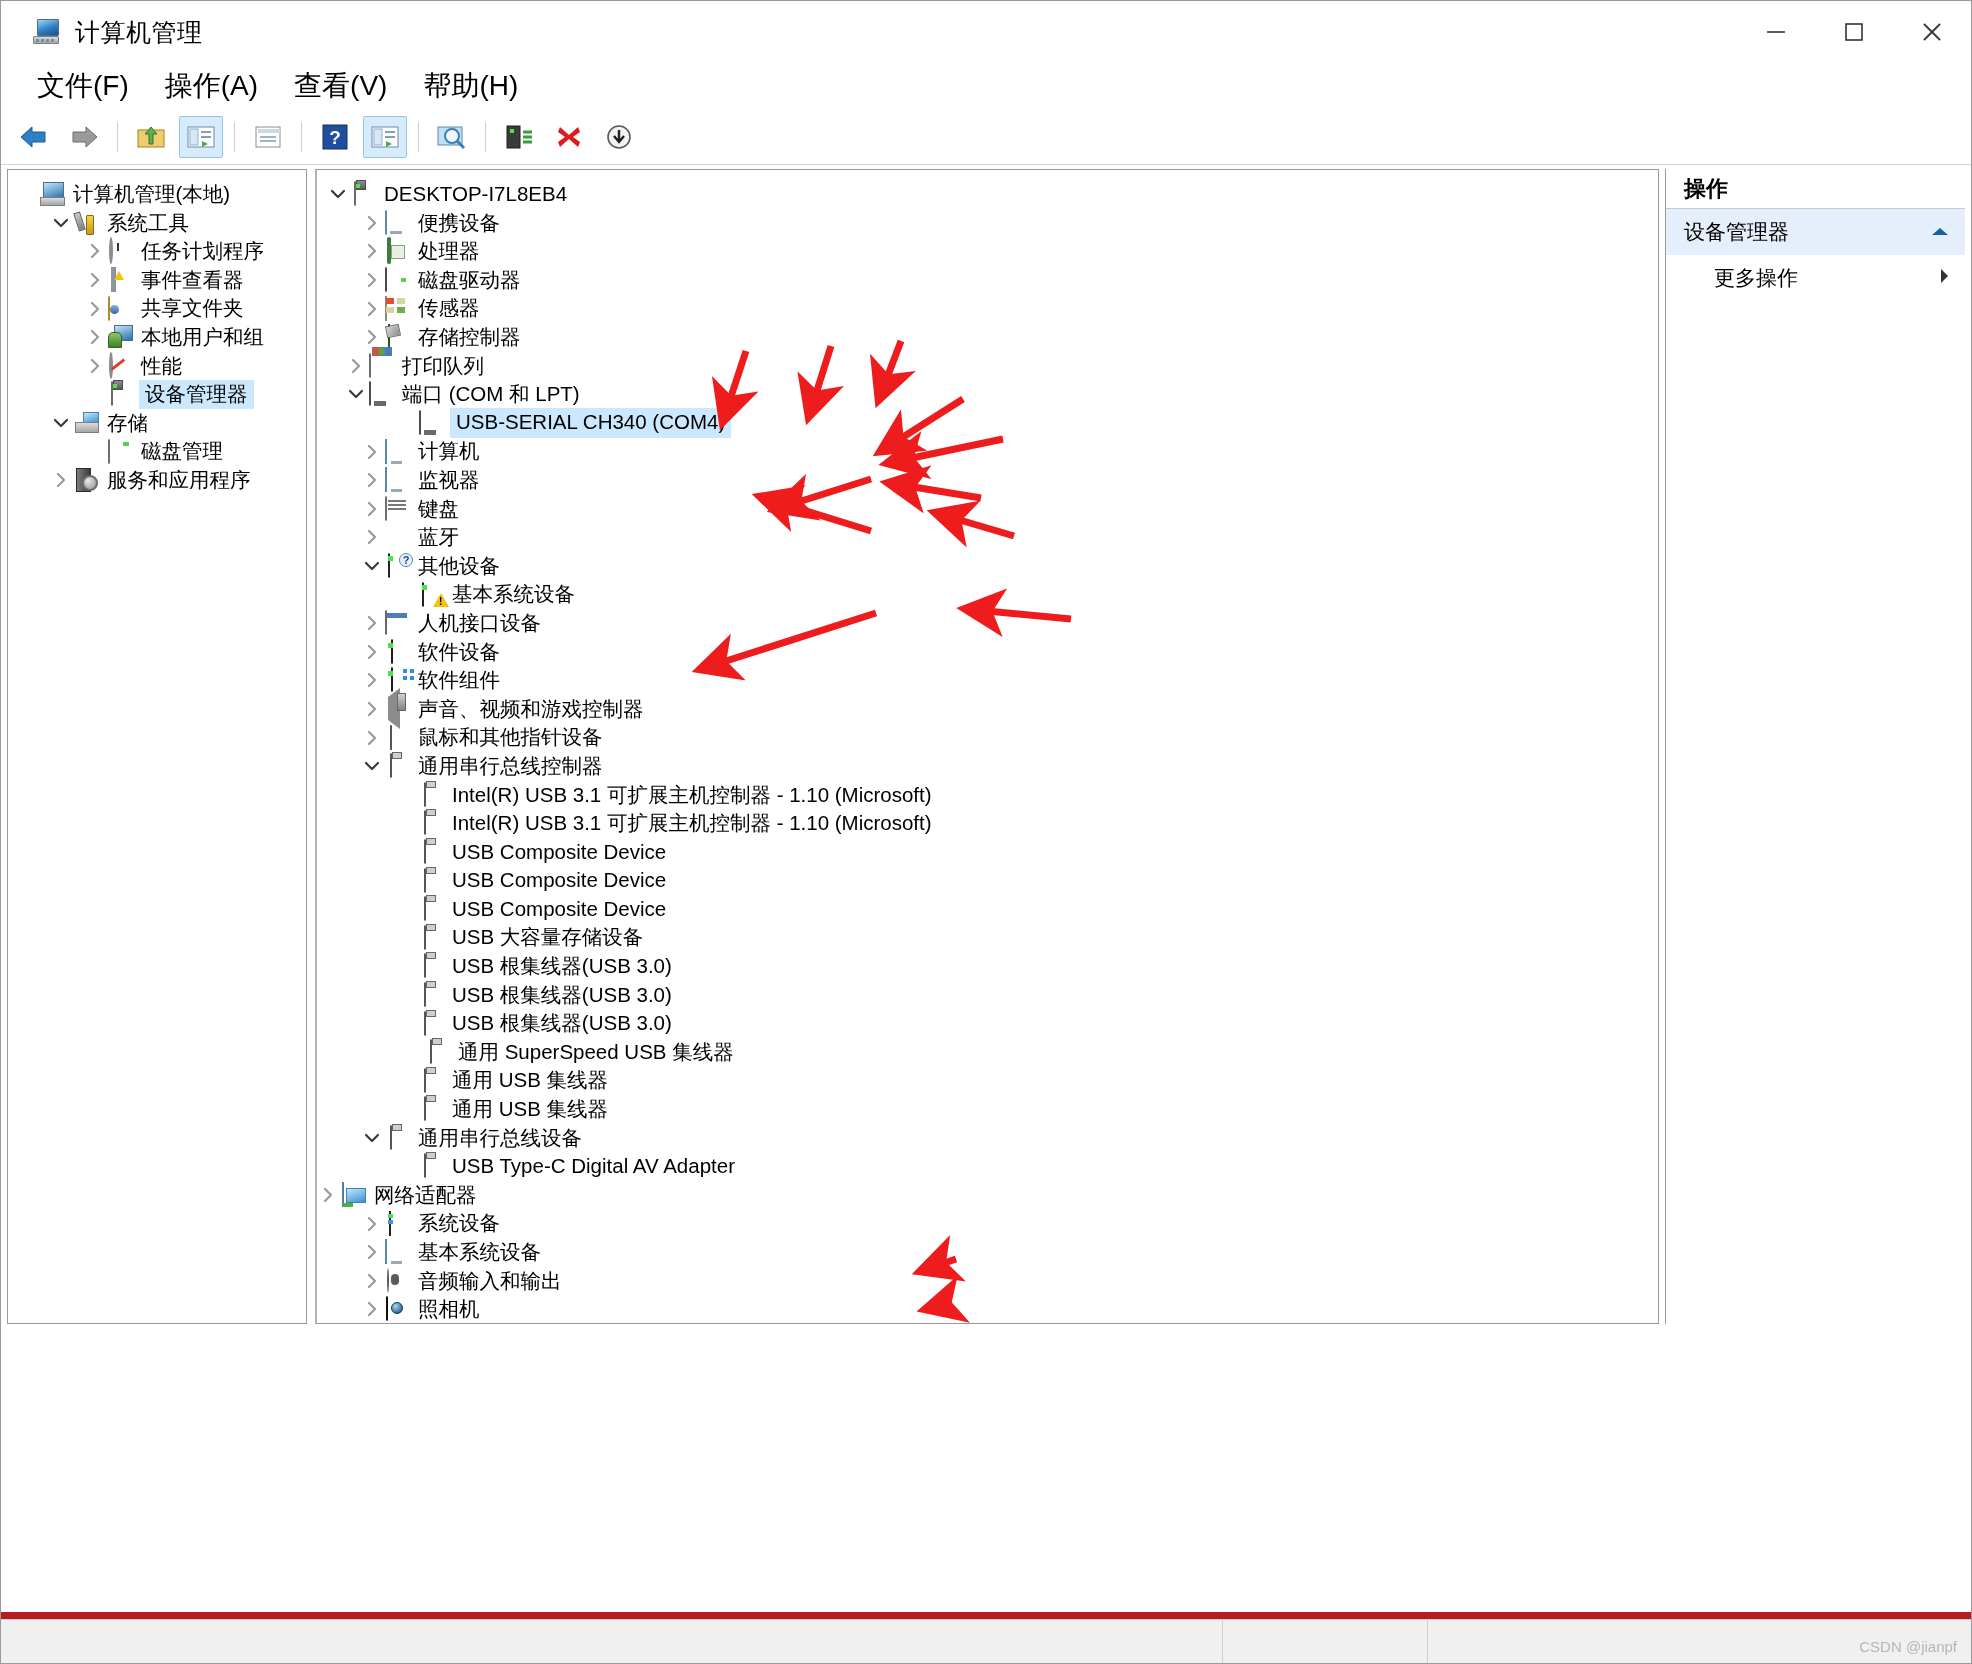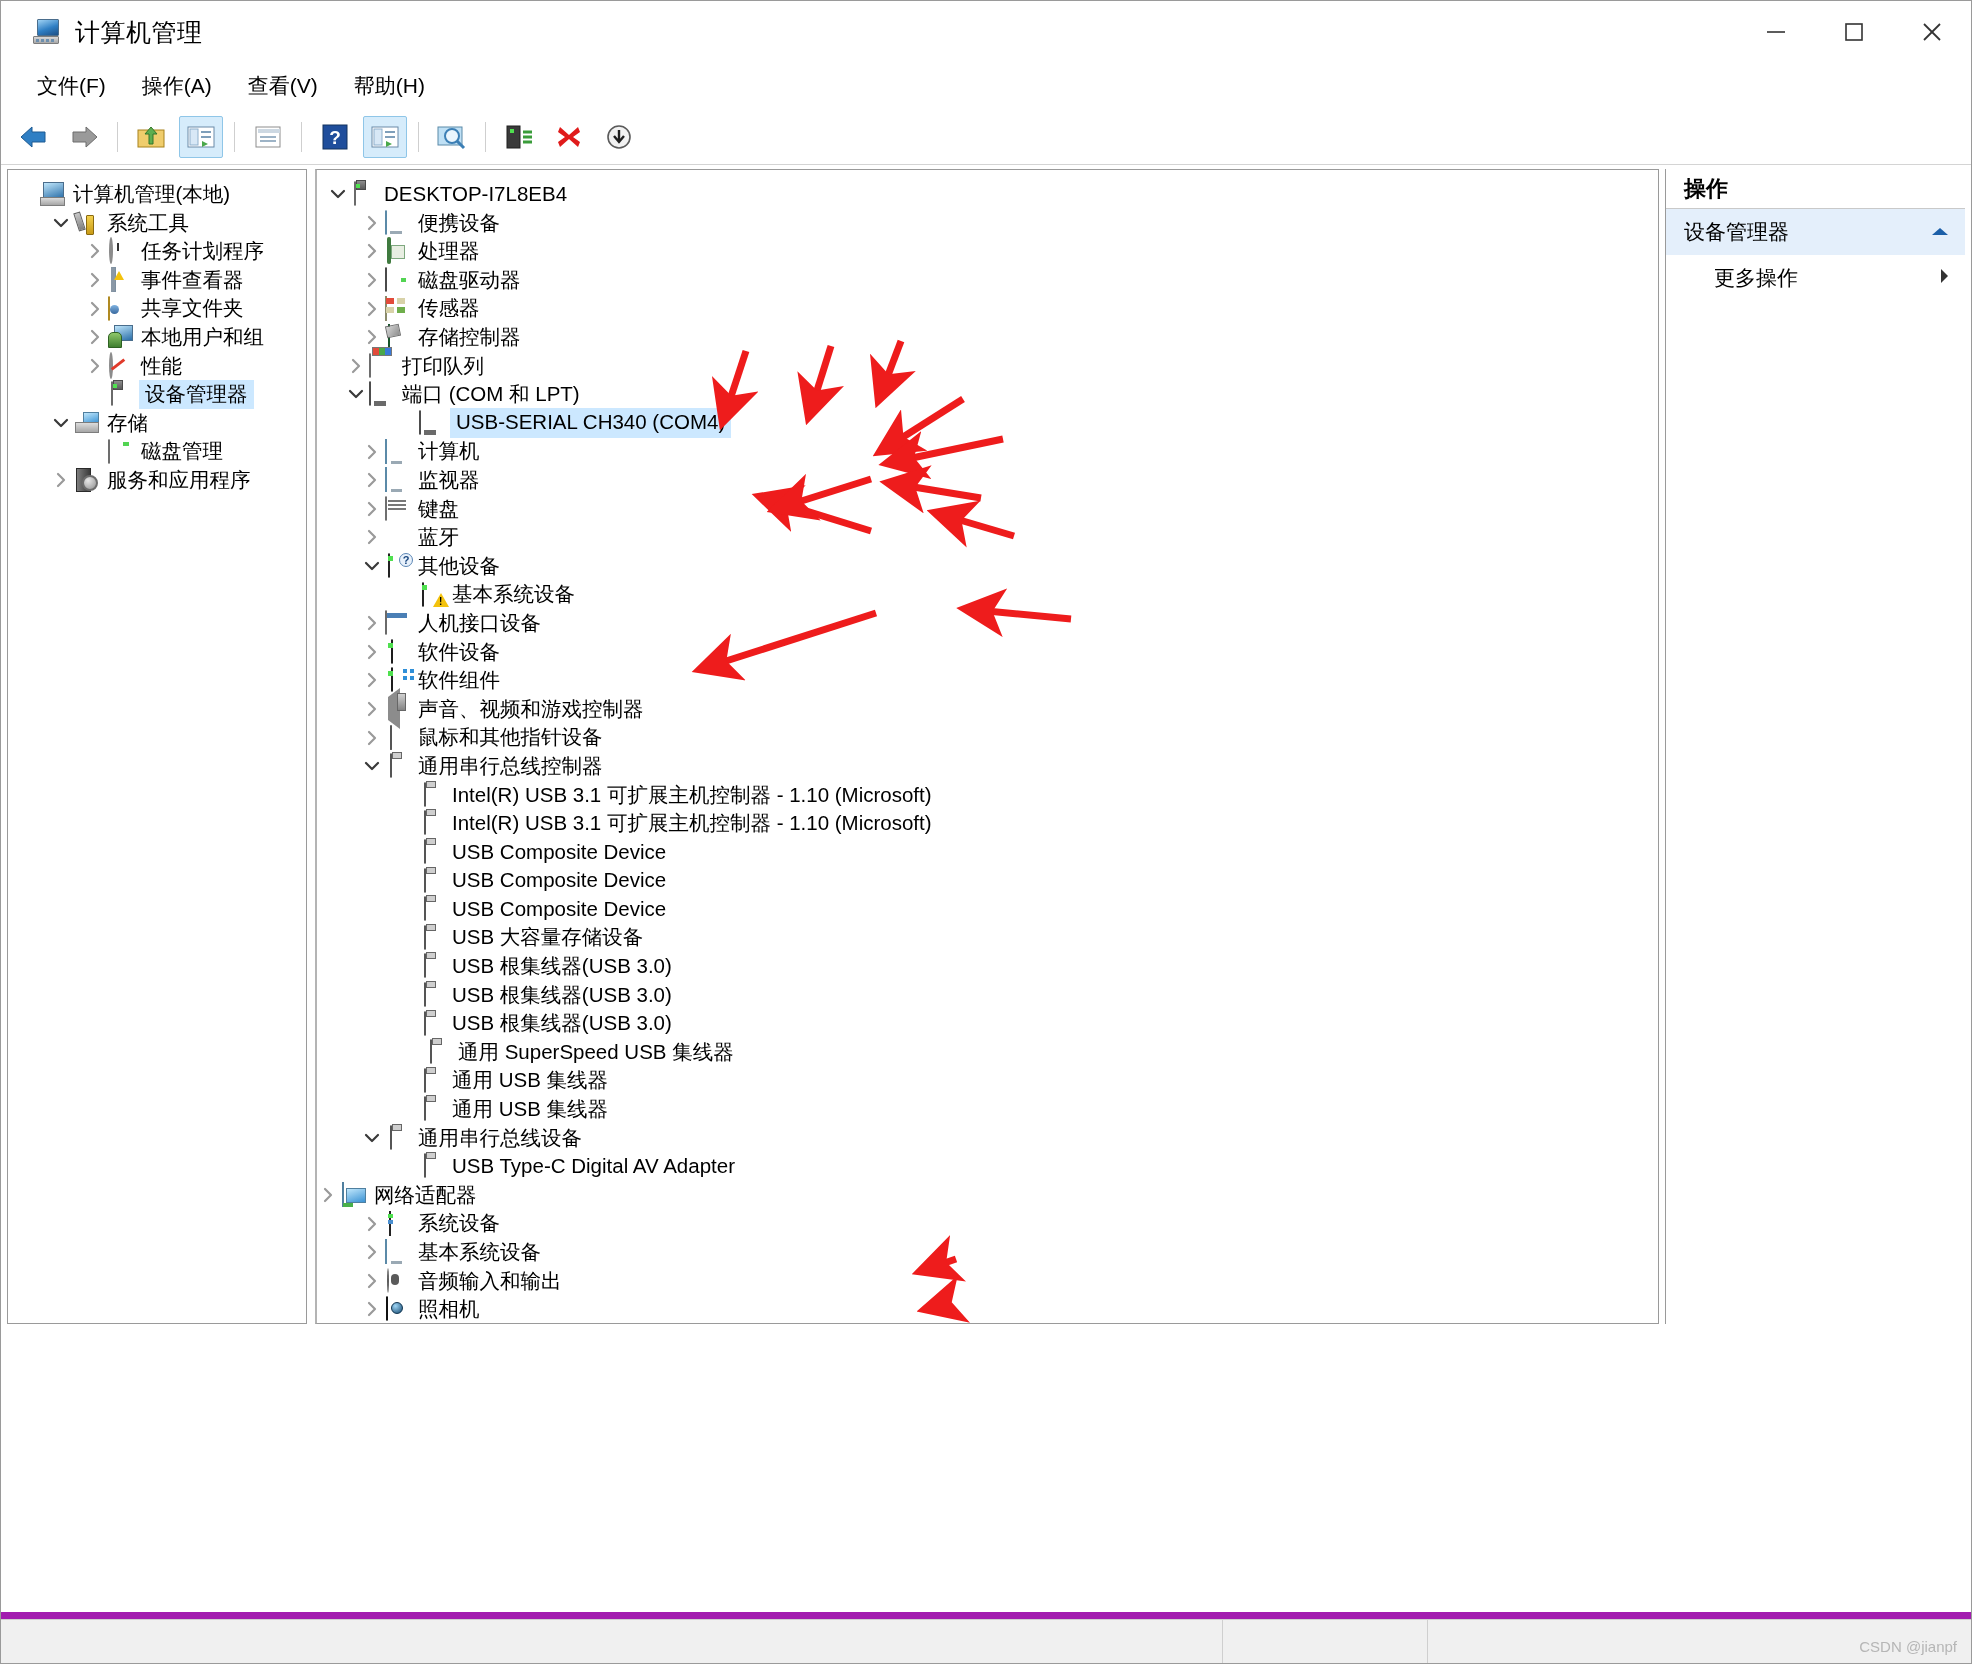--- a/index.html
+++ b/index.html
@@ -4,21 +4,21 @@
 <style>
   * { box-sizing: border-box; margin:0; padding:0; }
   html, body {
     width:1972px; height:1664px;
     font-family: "Liberation Sans", "DejaVu Sans", sans-serif;
     background:#ffffff;
     overflow:hidden;
   }
   #app {
     position:relative; width:1972px; height:1664px;
-    background:#a21caf;
+    background:#b91c1c;
     border:1px solid #9a9a9a;
   }
 
   
   .titlebar {
     position:relative; height:62px; background:#ffffff;
     display:flex; align-items:center;
   }
   .title-left { display:flex; align-items:center; padding-left:32px; gap:14px; }
   .app-icon {
@@ -46,21 +46,21 @@
     background:#ffffff;
   }
   .winbtn svg { display:block; }
 
   
   .menubar {
     height:46px; display:flex; align-items:center; padding-left:18px; gap:0px;
     background:#ffffff;
   }
   .menuitem {
-    font-size:21px; color:#000; padding:5px 18px;
+    font-size:28px; color:#000; padding:5px 18px;
   }
 
   
   .toolbar {
     height:56px; background:#ffffff; display:flex; align-items:center;
     padding-left:8px; gap:0px;
     border-bottom:1px solid #d4d4d4;
   }
   .tbtn {
     width:44px; height:42px; display:flex; align-items:center; justify-content:center;

